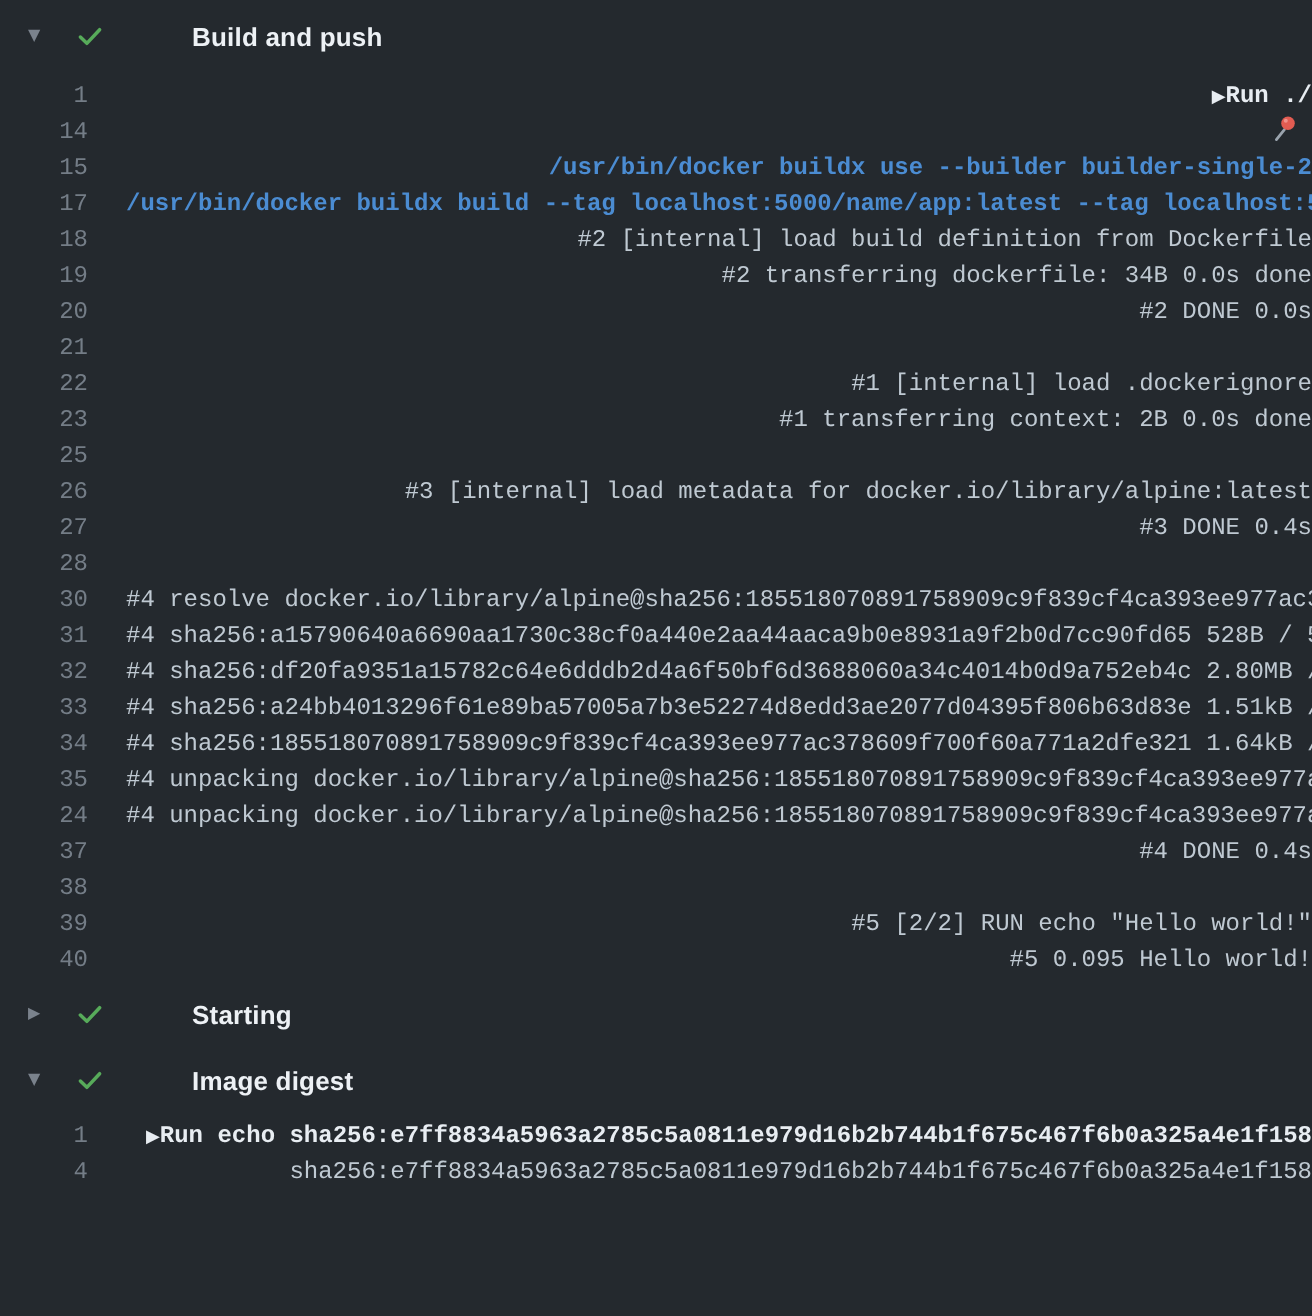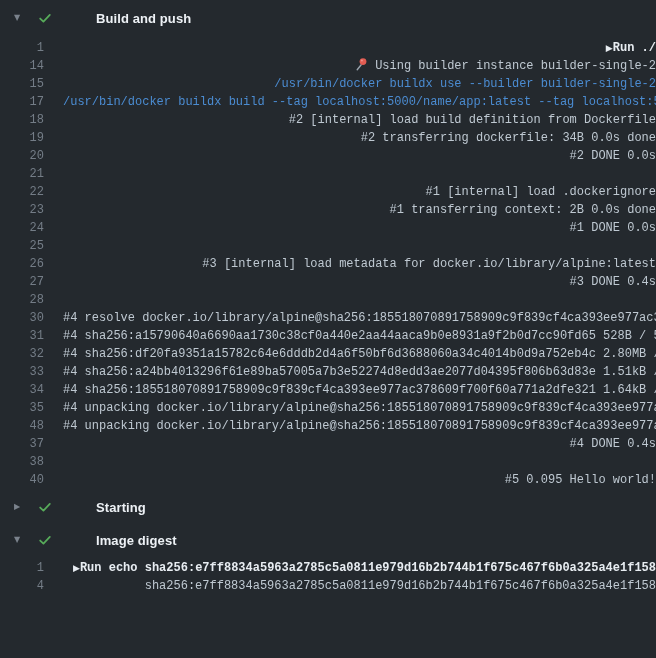--- a/index.html
+++ b/index.html
@@ -27,21 +27,21 @@
   .check { flex:none; width:26px; color:var(--success-green); display:flex; align-items:center; }
   .section-title { font-size:13px; font-weight:700; color:var(--section-title); letter-spacing:.1px;padding-left:32px; }
   .section-lines {
     margin-top:11px;
     font-family:"Liberation Mono","DejaVu Sans Mono",monospace; font-size:12px;
   }
   .log-section:nth-child(3) .section-lines { margin-top:9px; }
   .log-line { display:flex; height:18px; line-height:18px; white-space:pre; overflow:hidden; }
   .line-num { flex:none; width:44px; text-align:right; color:var(--line-number); cursor:pointer; }
   .line-content { flex:1; margin-left:19px; overflow:hidden; white-space:pre; color:var(--log-text);text-align:right; }
-  .kind-command { color:var(--command-text); font-weight:400; }
+  .kind-command { color:var(--command-text); font-weight:700; }
   .kind-run { color:var(--run-text); font-weight:700; }
   .run-prefix {
     display:inline-block; width:14px; font-size:9px; color:var(--run-text);
     font-family:"DejaVu Sans", sans-serif; font-weight:400;
   }
   .li-icon { display:inline-block; width:14px; margin-right:7px; }
   .li-icon svg, .check svg { vertical-align:-2px; }
 </style>
 </head>
 <body>
@@ -62,21 +62,21 @@
     <span class="line-num">1</span>
     <span class="line-content kind-run"><span class="run-prefix">▶</span><span>Run ./</span></span>
   </div>
 
   <div class="log-line">
     <span class="line-num">14</span>
     <span class="line-content kind-icon"><span class="li-icon"><svg width="14" height="14" viewBox="0 0 14 14">
                 <path d="M7.2 7.8 L3.2 12.8" stroke="#9aa3ad" stroke-width="1.4" stroke-linecap="round"></path>
                 <circle cx="9" cy="4.6" r="3.4" fill="#e25c52"></circle>
                 <circle cx="7.9" cy="3.4" r="1" fill="#f0928b"></circle>
-              </svg></span><span>Using builder instance builder-single-2</span></span>
+              </svg></span></span>
   </div>
 
   <div class="log-line">
     <span class="line-num">15</span>
     <span class="line-content kind-command"><span>/usr/bin/docker buildx use --builder builder-single-2</span></span>
   </div>
 
 
   <div class="log-line">
     <span class="line-num">17</span>
@@ -106,24 +106,20 @@
   <div class="log-line">
     <span class="line-num">22</span>
     <span class="line-content kind-plain"><span>#1 [internal] load .dockerignore</span></span>
   </div>
 
   <div class="log-line">
     <span class="line-num">23</span>
     <span class="line-content kind-plain"><span>#1 transferring context: 2B 0.0s done</span></span>
   </div>
 
-  <div class="log-line">
-    <span class="line-num">24</span>
-    <span class="line-content kind-plain"><span>#1 DONE 0.0s</span></span>
-  </div>
 
   <div class="log-line">
     <span class="line-num">25</span>
     <span class="line-content kind-plain"><span></span></span>
   </div>
 
   <div class="log-line">
     <span class="line-num">26</span>
     <span class="line-content kind-plain"><span>#3 [internal] load metadata for docker.io/library/alpine:latest</span></span>
   </div>
@@ -163,34 +159,38 @@
     <span class="line-num">34</span>
     <span class="line-content kind-plain"><span>#4 sha256:185518070891758909c9f839cf4ca393ee977ac378609f700f60a771a2dfe321 1.64kB /</span></span>
   </div>
 
   <div class="log-line">
     <span class="line-num">35</span>
     <span class="line-content kind-plain"><span>#4 unpacking docker.io/library/alpine@sha256:185518070891758909c9f839cf4ca393ee977ac</span></span>
   </div>
 
   <div class="log-line">
-    <span class="line-num">48</span>
+    <span class="line-num">24</span>
     <span class="line-content kind-plain"><span>#4 unpacking docker.io/library/alpine@sha256:185518070891758909c9f839cf4ca393ee977ac</span></span>
   </div>
 
   <div class="log-line">
     <span class="line-num">37</span>
     <span class="line-content kind-plain"><span>#4 DONE 0.4s</span></span>
   </div>
 
   <div class="log-line">
     <span class="line-num">38</span>
     <span class="line-content kind-plain"><span></span></span>
   </div>
 
+  <div class="log-line">
+    <span class="line-num">39</span>
+    <span class="line-content kind-plain"><span>#5 [2/2] RUN echo "Hello world!"</span></span>
+  </div>
 
   <div class="log-line">
     <span class="line-num">40</span>
     <span class="line-content kind-plain"><span>#5 0.095 Hello world!</span></span>
   </div>
 </div>
   </section>
 
   <section class="log-section">
     <div class="section-header">

